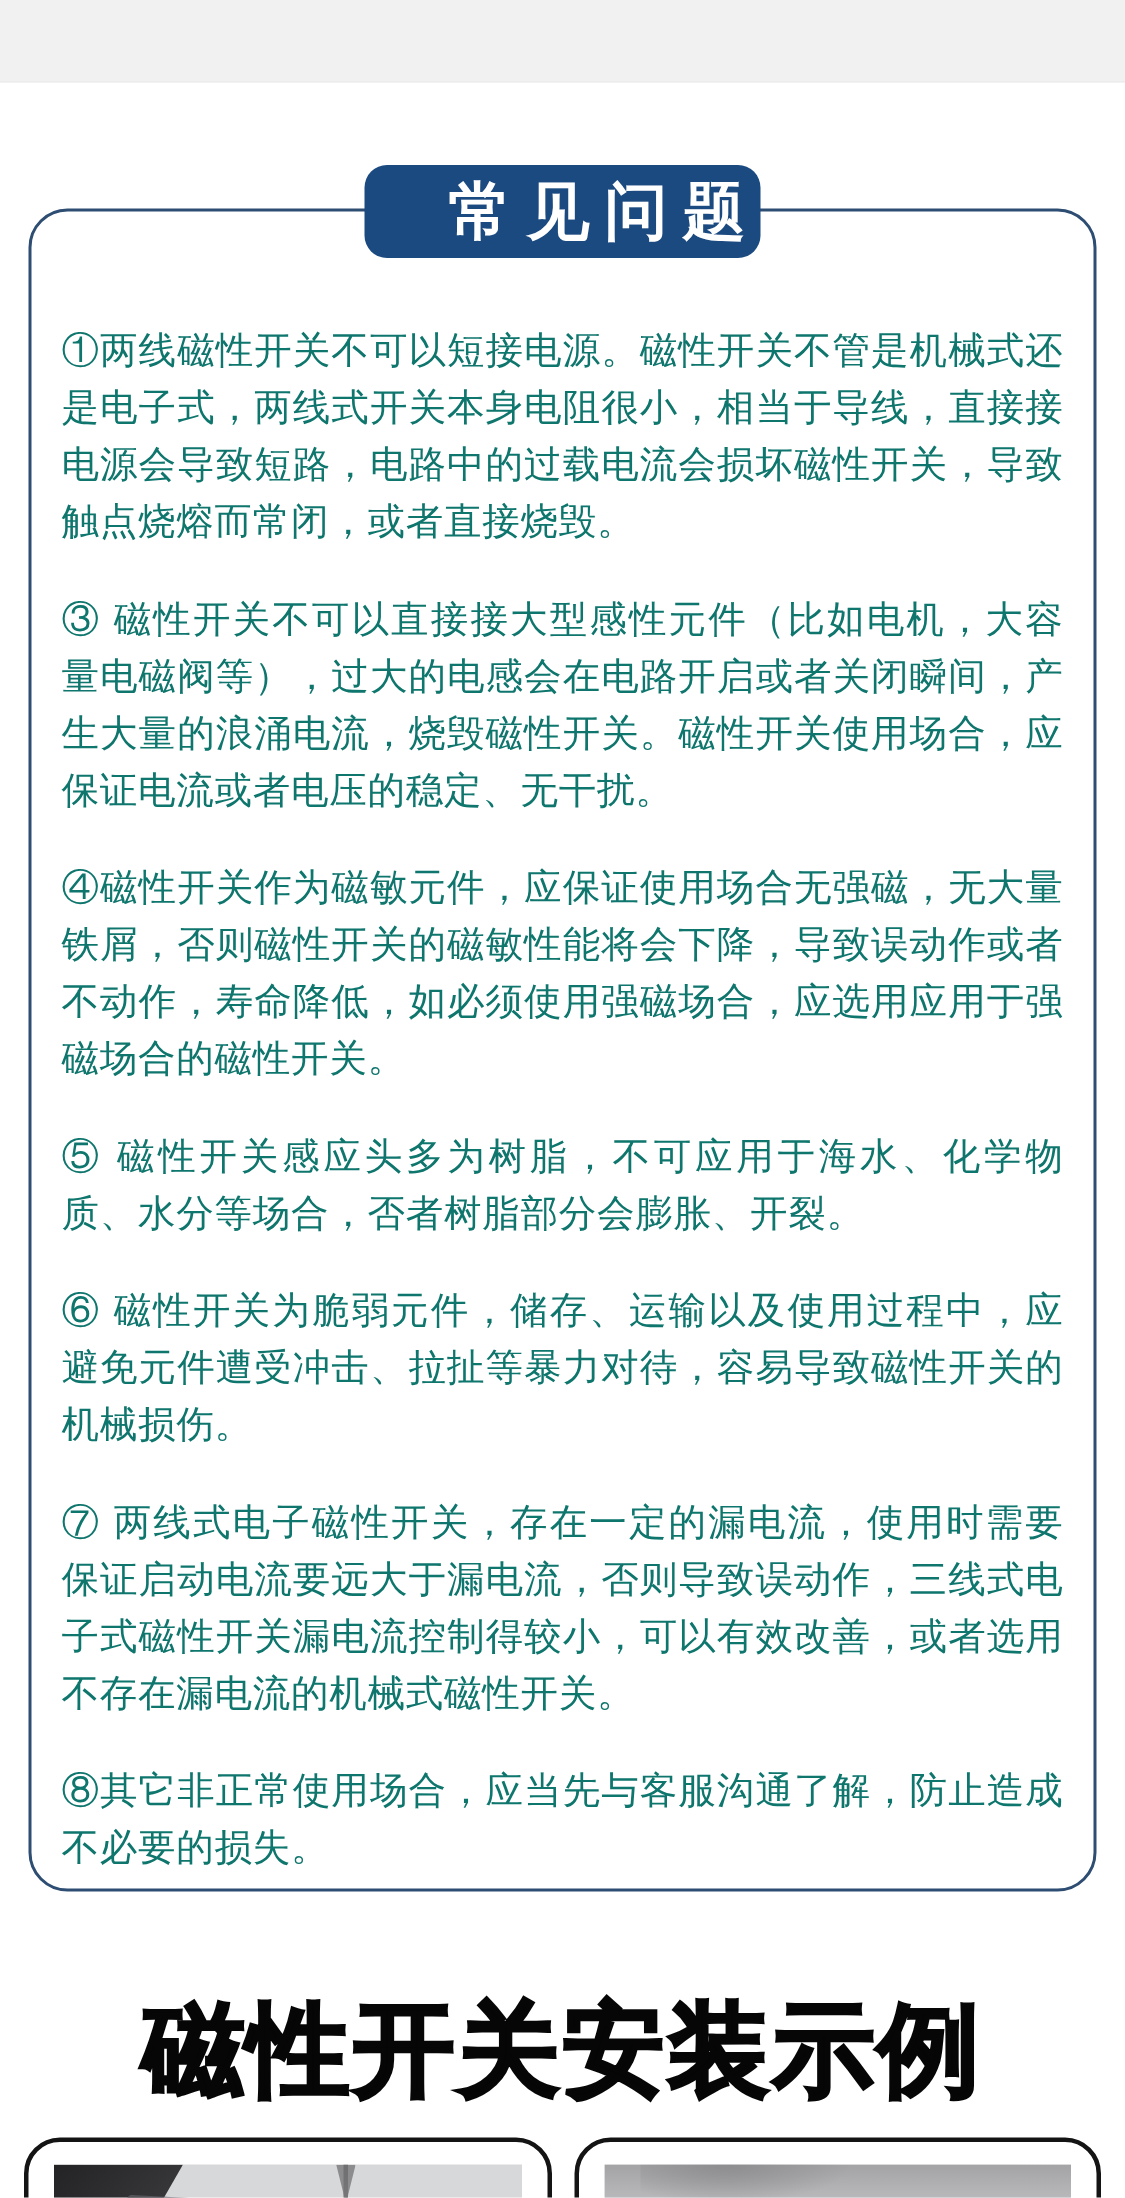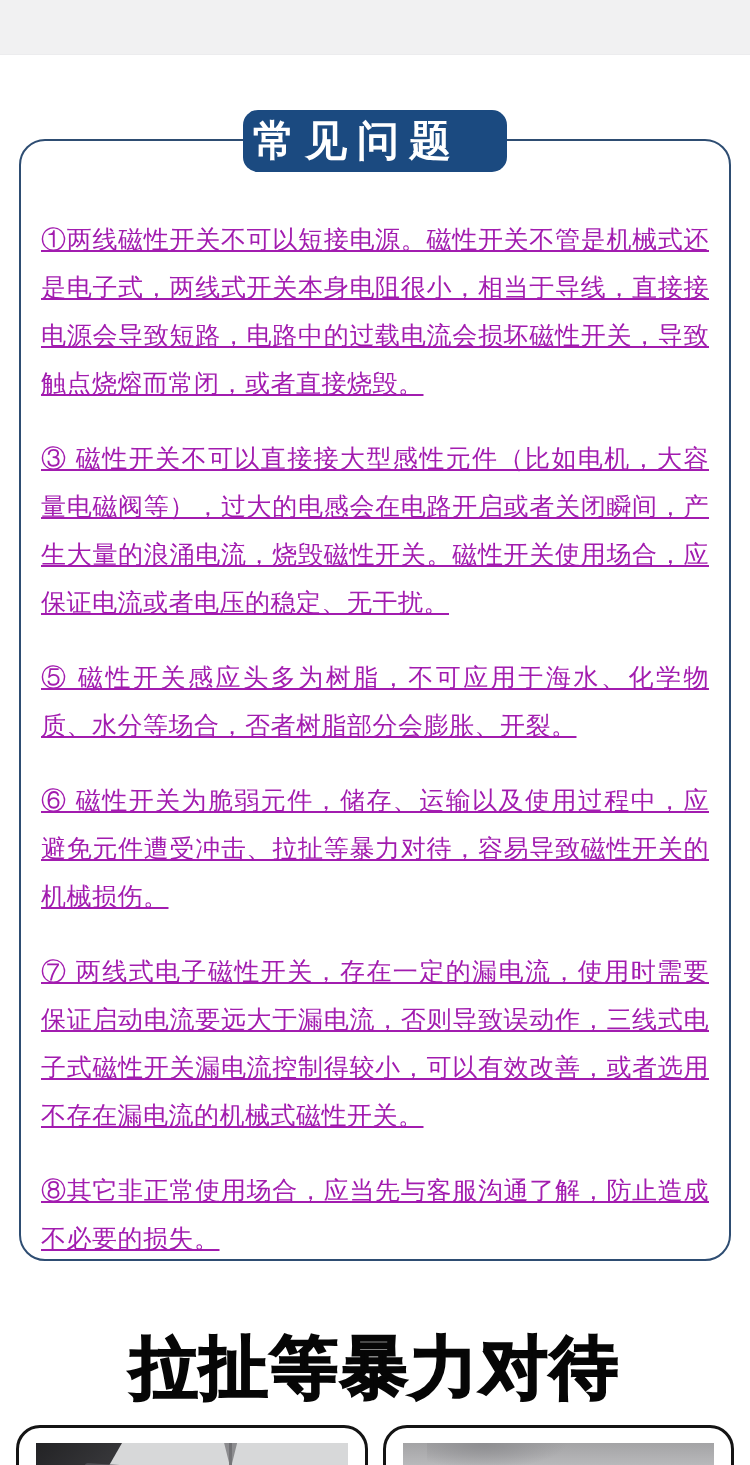--- a/index.html
+++ b/index.html
@@ -30,46 +30,45 @@
   .faq-badge {
     position: relative;
     z-index: 2;
     width: 264px;
     height: 62px;
     margin: 0 auto;
     background: #1b4a80;
     border-radius: 15px;
     display: flex;
     align-items: center;
-    justify-content: flex-start;
+    justify-content: flex-end;
     color: #ffffff;
     font-size: 42px;
     font-weight: bold;
     letter-spacing: 10px;
     text-indent: 10px;
   }
   .faq-box {
     position: relative;
     z-index: 1;
     margin-top: -33px;
     background: #ffffff;
     border: 2px solid #2e4d72;
     border-radius: 26px;
     height: 1122px;
     overflow: hidden;
     padding: 74px 20px 20px 20px;
   }
   .faq-item {
-    color: #a21caf;
+    color: #0f766e;
     font-size: 25px;
-    line-height: 48px;
+    line-height: 38px;
     letter-spacing: 0.5px;
     text-align: justify;
     margin-bottom: 27px;
-    text-decoration: underline;
   }
   .faq-item:last-child { margin-bottom: 0; }
 
   
   .install-title {
     margin-top: 66px;
     text-align: center;
     font-size: 68px;
     font-weight: 900;
     color: #060606;
@@ -149,28 +148,29 @@
 
 <div class="top-band"></div>
 
 <div class="faq-section">
   <div class="faq-badge">
     <span>常见问题</span>
   </div>
   <div class="faq-box">
     <p class="faq-item">①两线磁性开关不可以短接电源。磁性开关不管是机械式还是电子式，两线式开关本身电阻很小，相当于导线，直接接电源会导致短路，电路中的过载电流会损坏磁性开关，导致触点烧熔而常闭，或者直接烧毁。</p>
     <p class="faq-item">③ 磁性开关不可以直接接大型感性元件（比如电机，大容量电磁阀等），过大的电感会在电路开启或者关闭瞬间，产生大量的浪涌电流，烧毁磁性开关。磁性开关使用场合，应保证电流或者电压的稳定、无干扰。</p>
+    <p class="faq-item">④磁性开关作为磁敏元件，应保证使用场合无强磁，无大量铁屑，否则磁性开关的磁敏性能将会下降，导致误动作或者不动作，寿命降低，如必须使用强磁场合，应选用应用于强磁场合的磁性开关。</p>
     <p class="faq-item">⑤ 磁性开关感应头多为树脂，不可应用于海水、化学物质、水分等场合，否者树脂部分会膨胀、开裂。</p>
     <p class="faq-item">⑥ 磁性开关为脆弱元件，储存、运输以及使用过程中，应避免元件遭受冲击、拉扯等暴力对待，容易导致磁性开关的机械损伤。</p>
     <p class="faq-item">⑦ 两线式电子磁性开关，存在一定的漏电流，使用时需要保证启动电流要远大于漏电流，否则导致误动作，三线式电子式磁性开关漏电流控制得较小，可以有效改善，或者选用不存在漏电流的机械式磁性开关。</p>
     <p class="faq-item">⑧其它非正常使用场合，应当先与客服沟通了解，防止造成不必要的损失。</p>
   </div>
 </div>
 
-<h1 class="install-title">拉扯等暴力对待</h1>
+<h1 class="install-title">磁性开关安装示例</h1>
 
 <div class="install-gallery">
   <div class="photo-card">
     <div class="photo photo-left">
       <div class="corner-triangle"></div>
       <div class="machine-arm"></div>
       <div class="needle-tip"></div>
       <div class="needle"></div>
     </div>
   </div>

